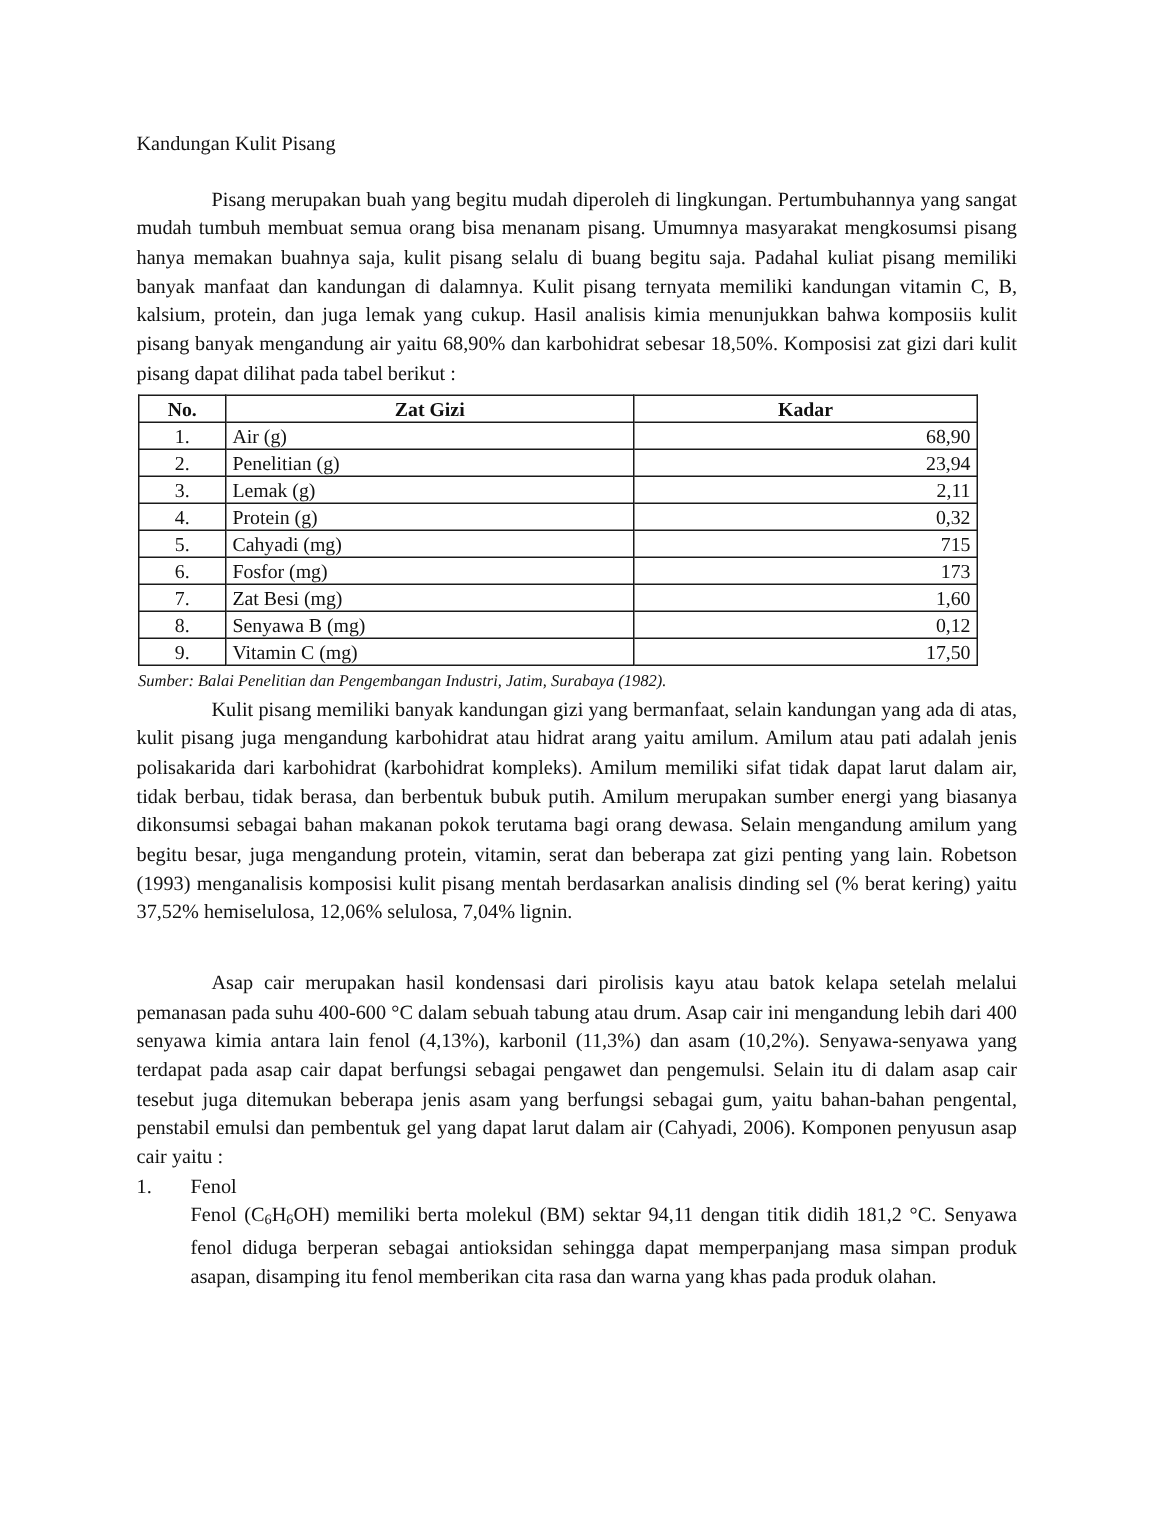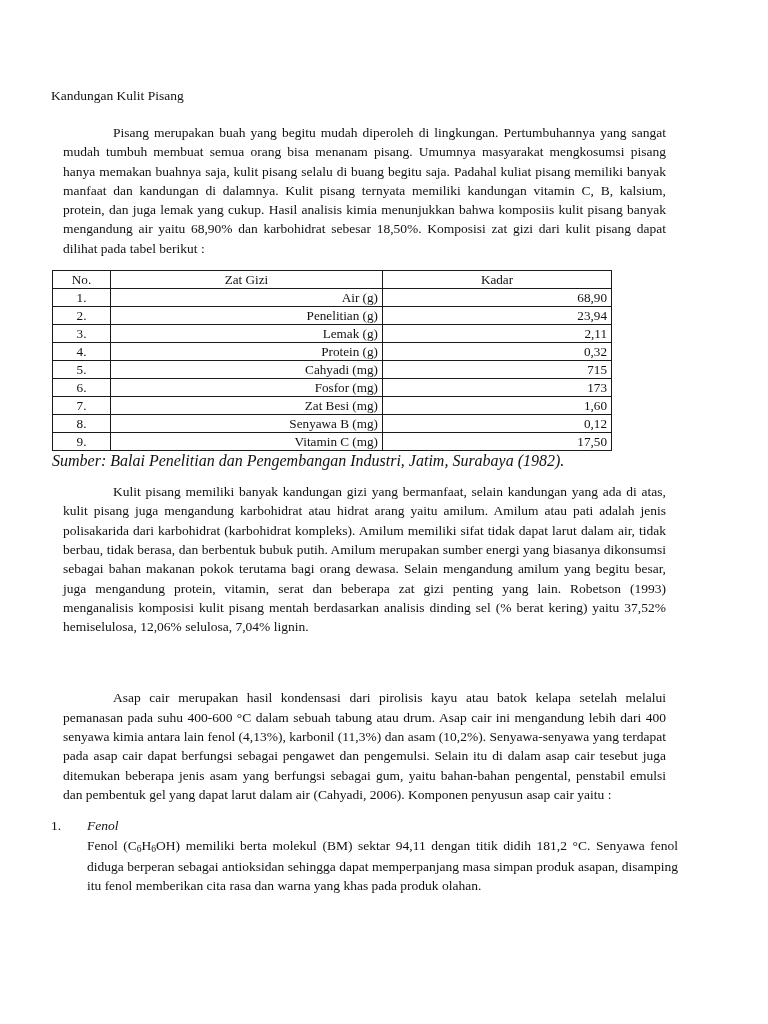--- a/index.html
+++ b/index.html
@@ -12,34 +12,34 @@
     height: 1024px;
     font-family: "Liberation Serif", "DejaVu Serif", serif;
     color: #111111;
     -webkit-font-smoothing: antialiased;
   }
   .page {
     position: relative;
     width: 768px;
     height: 741px;
     box-sizing: border-box;
-    padding: 86px 90px 0 51px;
+    padding: 86px 90px 0 91px;
   }
   .doc-title {
     font-size: 13.5px;
     line-height: 19px;
     margin: 0 0 18px 0;
     text-align: left;
   }
   p.body-par {
     font-size: 13.5px;
     line-height: 19.3px;
     text-align: justify;
     text-justify: inter-word;
-    margin: 12px;
+    margin: 0;
     text-indent: 50px;
     hyphens: none;
   }
   .gap-lg { height: 28px; }
 
   
   table.nutrient-table {
     border-collapse: collapse;
     width: 559px;
     margin: 5px 0 0 1px;
@@ -47,34 +47,34 @@
   }
   table.nutrient-table td, table.nutrient-table th {
     border: 1px solid #1a1a1a;
     font-size: 13.2px;
     line-height: 15px;
     padding: 1px 4px;
     height: 15px;
     font-weight: normal;
   }
   table.nutrient-table thead th {
-    font-weight: normal;
+    font-weight: bold;
     text-align: center;
   }
   col.c-no    { width: 58px; }
   col.c-zat   { width: 272px; }
   col.c-kadar { width: 229px; }
 
   td.cell-no    { text-align: center; }
-  td.cell-zat   { text-align: right; padding-left: 8px; }
+  td.cell-zat   { text-align: left; padding-left: 8px; }
   td.cell-kadar { text-align: right; }
 
   .source-line {
     font-style: italic;
-    font-size: 16px;
+    font-size: 11px;
     line-height: 18px;
     margin: 1px 0 0 1px;
   }
 
   
   ol.comp-list {
     margin: 0;
     padding: 0;
     list-style: none;
   }
@@ -86,21 +86,20 @@
   }
   ol.comp-list > li .li-marker {
     position: absolute;
     left: 0;
     top: 0;
     width: 22px;
     text-align: left;
   }
   .li-title {
     display: block;
-    font-style: italic;
   }
   .li-body {
     display: block;
     text-align: justify;
     text-justify: inter-word;
   }
   sub {
     font-size: 9.5px;
     vertical-align: baseline;
     position: relative;

